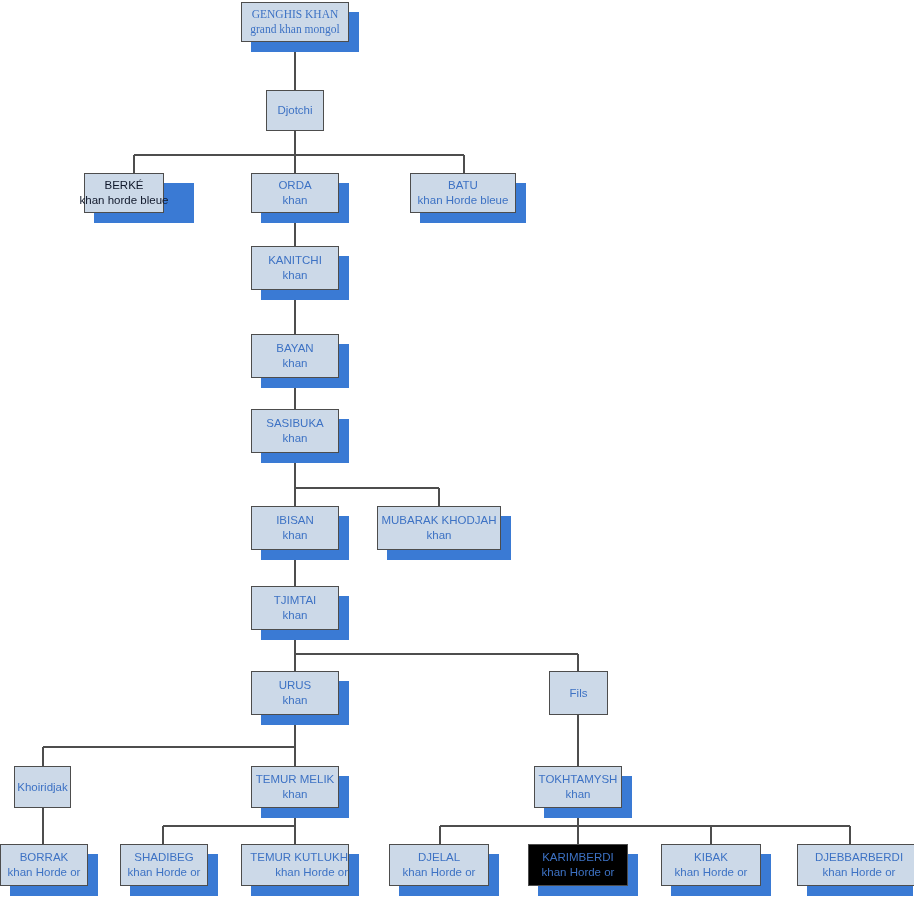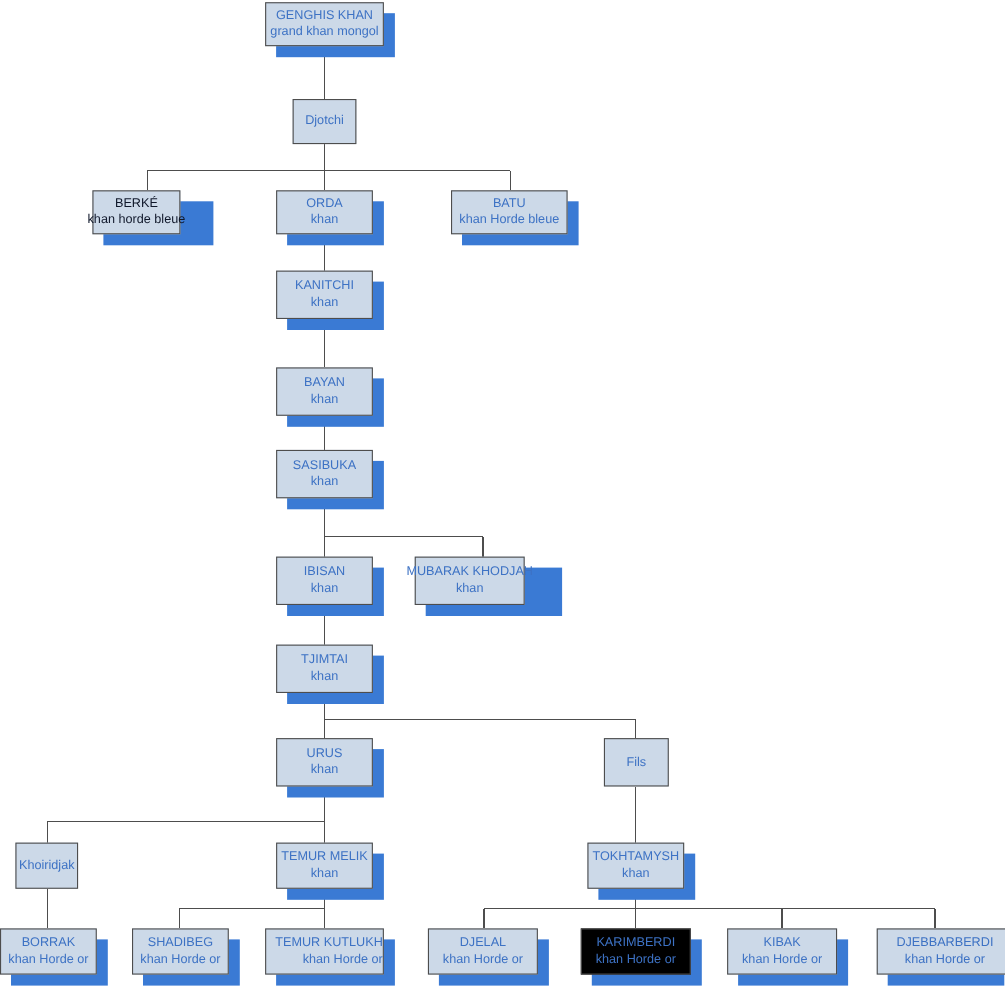--- a/index.html
+++ b/index.html
@@ -110,21 +110,21 @@
       <div class="shadow" style="left: 544px; top: 776px; width: 88px; height: 42px; background: rgb(58, 122, 212);"></div>
       <div class="shadow" style="left: 10px; top: 854px; width: 88px; height: 42px; background: rgb(58, 122, 212);"></div>
       <div class="shadow" style="left: 130px; top: 854px; width: 88px; height: 42px; background: rgb(58, 122, 212);"></div>
       <div class="shadow" style="left: 251px; top: 854px; width: 108px; height: 42px; background: rgb(58, 122, 212);"></div>
       <div class="shadow" style="left: 399px; top: 854px; width: 100px; height: 42px; background: rgb(58, 122, 212);"></div>
       <div class="shadow" style="left: 538px; top: 854px; width: 100px; height: 42px; background: rgb(58, 122, 212);"></div>
       <div class="shadow" style="left: 671px; top: 854px; width: 100px; height: 42px; background: rgb(58, 122, 212);"></div>
       <div class="shadow" style="left: 807px; top: 854px; width: 106px; height: 42px; background: rgb(58, 122, 212);"></div>
     </div>
   <div id="node-layer">
-      <div class="node" style="left: 241px; top: 2px; width: 108px; height: 40px; background: rgb(204, 217, 232); border-color: rgb(77, 77, 77); color: rgb(61, 114, 196);">
+      <div class="node" style="left: 241px; top: 2px; width: 108px; height: 40px; background: rgb(204, 217, 232); border-color: rgb(77, 77, 77); color: rgb(61, 114, 196); font-family: Liberation Serif, serif;">
         <div class="n-name">GENGHIS KHAN</div>
         <div class="n-role">grand khan mongol</div>
       </div>
       <div class="node" style="left: 266px; top: 90px; width: 58px; height: 41px; background: rgb(204, 217, 232); border-color: rgb(77, 77, 77); color: rgb(61, 114, 196);">
         <div class="n-name">Djotchi</div>
       </div>
       <div class="node" style="left: 84px; top: 173px; width: 80px; height: 40px; background: rgb(204, 217, 232); border-color: rgb(77, 77, 77); color: #0f172a;">
         <div class="n-name">BERKÉ</div>
         <div class="n-role">khan horde bleue</div>
       </div>
@@ -145,21 +145,21 @@
         <div class="n-role">khan</div>
       </div>
       <div class="node" style="left: 251px; top: 409px; width: 88px; height: 44px; background: rgb(204, 217, 232); border-color: rgb(77, 77, 77); color: rgb(61, 114, 196);">
         <div class="n-name">SASIBUKA</div>
         <div class="n-role">khan</div>
       </div>
       <div class="node" style="left: 251px; top: 506px; width: 88px; height: 44px; background: rgb(204, 217, 232); border-color: rgb(77, 77, 77); color: rgb(61, 114, 196);">
         <div class="n-name">IBISAN</div>
         <div class="n-role">khan</div>
       </div>
-      <div class="node" style="left: 377px; top: 506px; width: 100px; height: 44px; background: rgb(204, 217, 232); border-color: rgb(77, 77, 77); color: rgb(61, 114, 196);">
+      <div class="node" style="left: 377px; top: 506px; width: 124px; height: 44px; background: rgb(204, 217, 232); border-color: rgb(77, 77, 77); color: rgb(61, 114, 196);">
         <div class="n-name">MUBARAK KHODJAH</div>
         <div class="n-role">khan</div>
       </div>
       <div class="node" style="left: 251px; top: 586px; width: 88px; height: 44px; background: rgb(204, 217, 232); border-color: rgb(77, 77, 77); color: rgb(61, 114, 196);">
         <div class="n-name">TJIMTAI</div>
         <div class="n-role">khan</div>
       </div>
       <div class="node" style="left: 251px; top: 671px; width: 88px; height: 44px; background: rgb(204, 217, 232); border-color: rgb(77, 77, 77); color: rgb(61, 114, 196);">
         <div class="n-name">URUS</div>
         <div class="n-role">khan</div>

